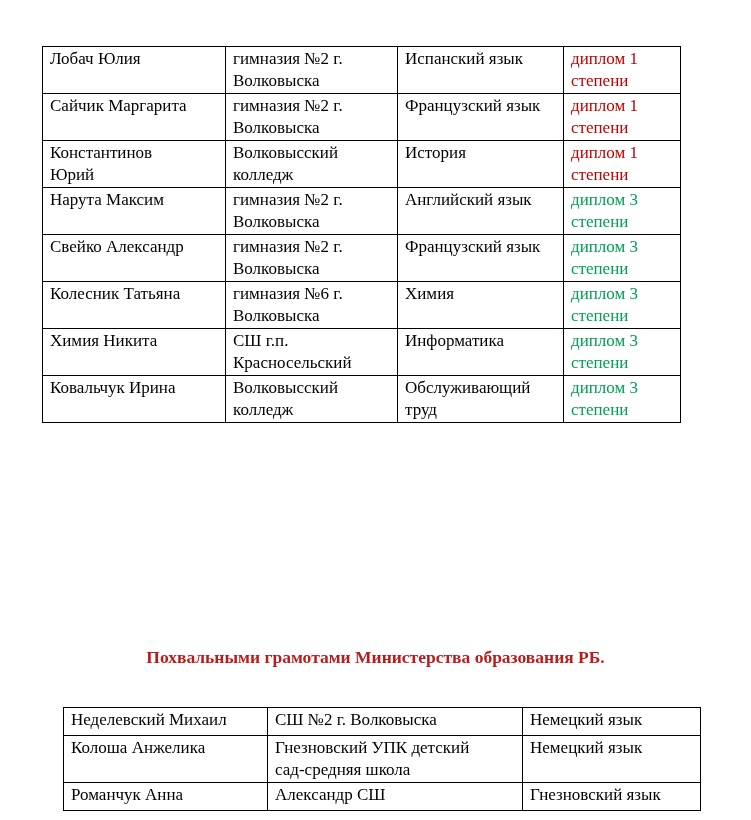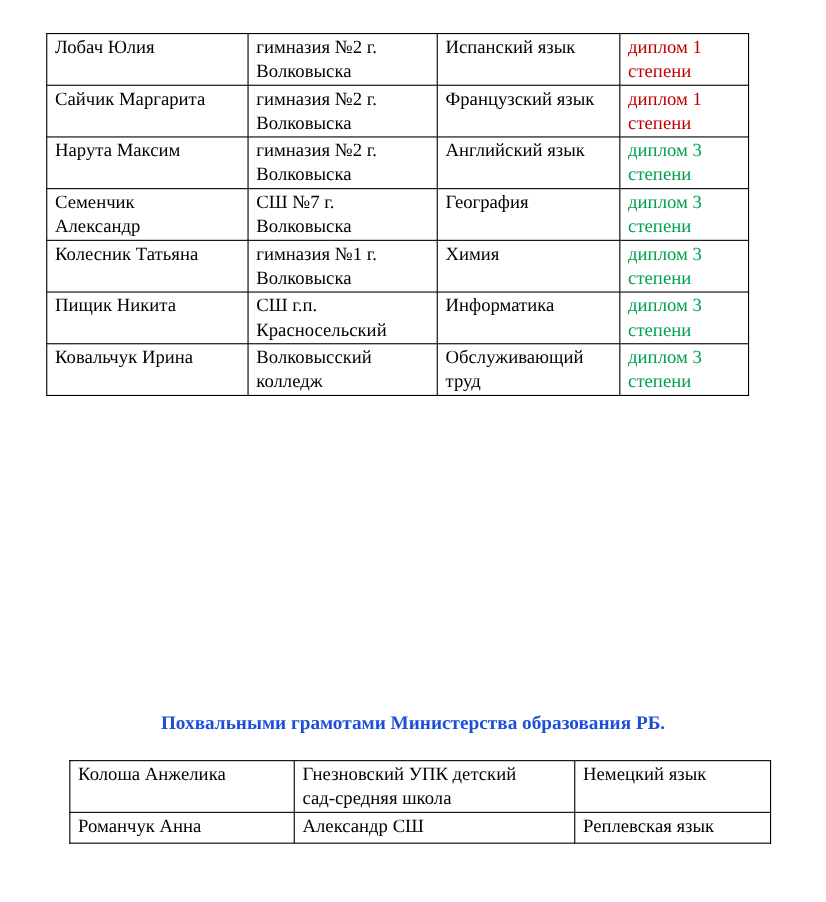--- a/index.html
+++ b/index.html
@@ -8,20 +8,21 @@
     width: 751px; height: 820px;
     background: #ffffff;
     font-family: "Liberation Serif", serif;
     position: relative;
     overflow: hidden;
   }
   table {
     border-collapse: collapse;
     table-layout: fixed;
     position: absolute;
+    margin-top: 16px;
   }
   td {
     border: 1px solid #000000;
     vertical-align: top;
     padding: 1px 7px 2px 7px;
     font-size: 17px;
     line-height: 21.5px;
     color: #000000;
     white-space: pre-line;
     overflow: hidden;
@@ -31,21 +32,21 @@
   #certs-table { left: 63px; top: 691px; width: 637px; }
   #certs-table tr.single { height: 28px; }
   #certs-table tr.double { height: 46px; font-family: Liberation Serif, serif; }
   .section-heading {
     position: absolute;
     top: 647px; left: 0;
     width: 751px;
     text-align: center;
     font-weight: bold;
     font-size: 17.5px;
-    color: #1d4ed8;
+    color: #b91c1c;
   }
 </style>
 </head>
 <body>
 
 <table id="awards-table">
   <colgroup>
     <col style="width:183px">
       <col style="width:172px">
       <col style="width:166px">
@@ -62,46 +63,54 @@
     </tr>
     <tr>
       <td>Сайчик Маргарита</td>
       <td>гимназия №2 г.
 Волковыска</td>
       <td>Французский язык</td>
       <td style="color: rgb(192, 0, 0);">диплом 1
 степени</td>
     </tr>
     <tr>
+      <td>Константинов
+Юрий</td>
+      <td>Волковысский
+колледж</td>
+      <td>История</td>
+      <td style="color: rgb(192, 0, 0);">диплом 1
+степени</td>
+    </tr>
+    <tr>
       <td>Нарута Максим</td>
       <td>гимназия №2 г.
 Волковыска</td>
       <td>Английский язык</td>
       <td style="color: rgb(0, 160, 80);">диплом 3
 степени</td>
     </tr>
     <tr>
-      <td>Семенчик
-Александр</td>
-      <td>СШ №7 г.
+      <td>Свейко Александр</td>
+      <td>гимназия №2 г.
 Волковыска</td>
-      <td>География</td>
+      <td>Французский язык</td>
       <td style="color: rgb(0, 160, 80);">диплом 3
 степени</td>
     </tr>
     <tr>
       <td>Колесник Татьяна</td>
-      <td>гимназия №1 г.
+      <td>гимназия №6 г.
 Волковыска</td>
       <td>Химия</td>
       <td style="color: rgb(0, 160, 80);">диплом 3
 степени</td>
     </tr>
     <tr>
-      <td>Пищик Никита</td>
+      <td>Химия Никита</td>
       <td>СШ г.п.
 Красносельский</td>
       <td>Информатика</td>
       <td style="color: rgb(0, 160, 80);">диплом 3
 степени</td>
     </tr>
     <tr>
       <td>Ковальчук Ирина</td>
       <td>Волковысский
 колледж</td>
@@ -115,25 +124,30 @@
 
 <div class="section-heading">Похвальными грамотами Министерства образования РБ.</div>
 
 <table id="certs-table">
   <colgroup>
     <col style="width:204px">
       <col style="width:255px">
       <col style="width:178px">
   </colgroup>
   <tbody>
+    <tr class="single">
+      <td>Неделевский Михаил</td>
+      <td>СШ №2 г. Волковыска</td>
+      <td>Немецкий язык</td>
+    </tr>
     <tr class="double">
       <td>Колоша Анжелика</td>
       <td>Гнезновский УПК детский
 сад-средняя школа</td>
       <td>Немецкий язык</td>
     </tr>
     <tr class="single">
       <td>Романчук Анна</td>
       <td>Александр СШ</td>
-      <td>Реплевская язык</td>
+      <td>Гнезновский язык</td>
     </tr>
   </tbody>
 </table>
 
 </body></html>

